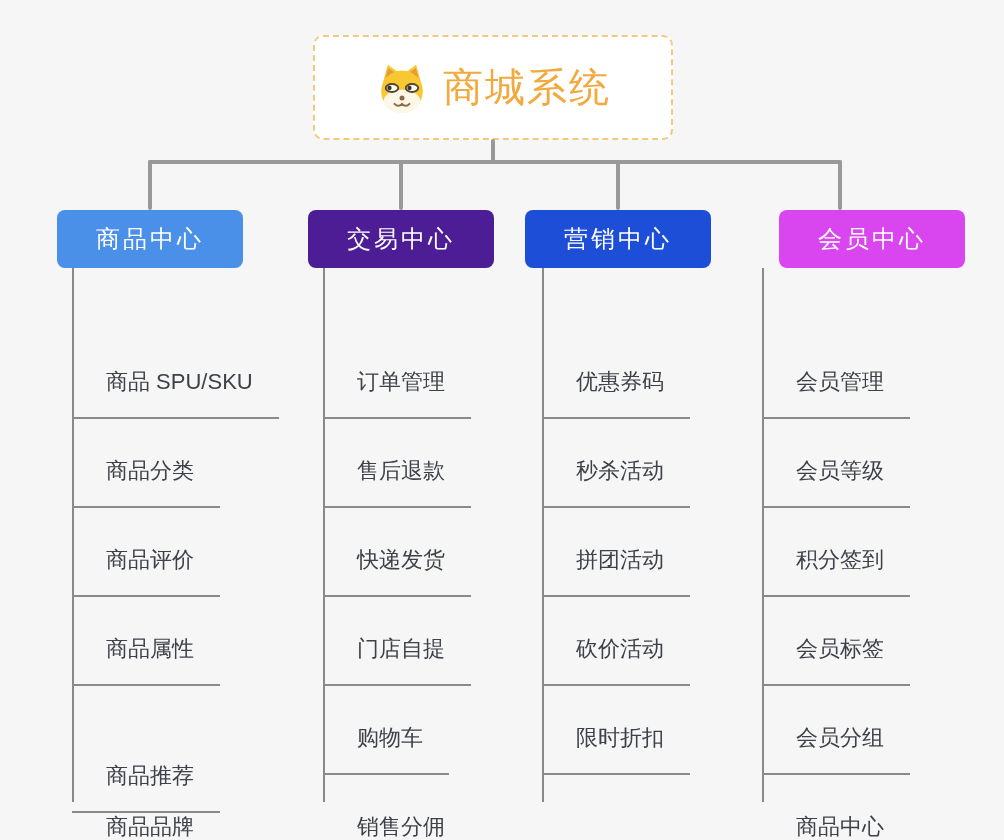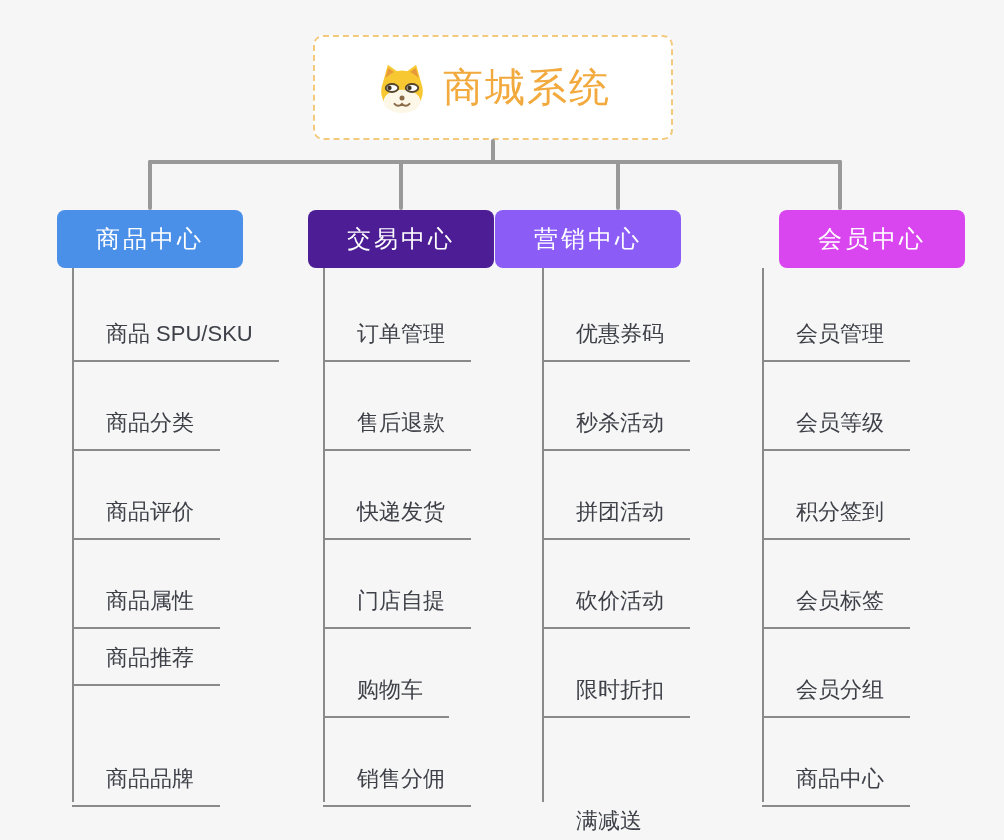--- a/index.html
+++ b/index.html
@@ -47,26 +47,27 @@
     white-space:nowrap;
   }
   
   .trunk{
     position:absolute;width:2px;background:#8a8a8a;
   }
   
   .child-item{
     position:absolute;
     box-sizing:border-box;
-    padding:0 26px 14px 34px;
+    padding:0 26px 23px 34px;
     font-size:22px;
     line-height:25px;
     color:#3f4149;
     border-bottom:2px solid #8a8a8a;
     white-space:nowrap;
+    margin-top:48px;
   }
 </style>
 </head>
 <body>
 
 <div class="canvas">
 
   <div class="root-node">
     <svg class="doge" width="54" height="50" viewBox="0 0 64 60" aria-hidden="true">
       <polygon points="9,24 15,2 30,13" fill="#f8c832"></polygon>
@@ -90,33 +91,33 @@
   <div class="conn h" style="left:148px;top:160px;width:694px;"></div>
 
   <div id="branches">
       <div class="conn v" style="left: 148px; top: 160px; height: 50px;"></div>
       <div class="branch-box" style="left: 57px; background: rgb(75, 144, 232);">商品中心</div>
       <div class="trunk" style="left: 72px; top: 268px; height: 534px;"></div>
       <div class="child-item" style="left: 72px; top: 321px;">商品 SPU/SKU</div>
       <div class="child-item" style="left: 72px; top: 410px;">商品分类</div>
       <div class="child-item" style="left: 72px; top: 499px;">商品评价</div>
       <div class="child-item" style="left: 72px; top: 588px;">商品属性</div>
-      <div class="child-item" style="left: 72px; top: 645px; text-align: center;">商品推荐</div>
+      <div class="child-item" style="left: 72px; top: 715px; text-align: center;">商品推荐</div>
       <div class="child-item" style="left: 72px; top: 766px;">商品品牌</div>
       <div class="conn v" style="left: 399px; top: 160px; height: 50px;"></div>
       <div class="branch-box" style="left: 308px; background: #4c1d95;">交易中心</div>
       <div class="trunk" style="left: 323px; top: 268px; height: 534px;"></div>
       <div class="child-item" style="left: 323px; top: 321px;">订单管理</div>
       <div class="child-item" style="left: 323px; top: 410px;">售后退款</div>
       <div class="child-item" style="left: 323px; top: 499px;">快递发货</div>
       <div class="child-item" style="left: 323px; top: 588px;">门店自提</div>
       <div class="child-item" style="left: 323px; top: 677px;">购物车</div>
       <div class="child-item" style="left: 323px; top: 766px;">销售分佣</div>
       <div class="conn v" style="left: 616px; top: 160px; height: 50px;"></div>
-      <div class="branch-box" style="left: 495px; background: #8b5cf6;">营销中心</div>
+      <div class="branch-box" style="left: 525px; background: #1d4ed8;">营销中心</div>
       <div class="trunk" style="left: 542px; top: 268px; height: 534px;"></div>
       <div class="child-item" style="left: 542px; top: 321px;">优惠券码</div>
       <div class="child-item" style="left: 542px; top: 410px;">秒杀活动</div>
       <div class="child-item" style="left: 542px; top: 499px;">拼团活动</div>
       <div class="child-item" style="left: 542px; top: 588px;">砍价活动</div>
       <div class="child-item" style="left: 542px; top: 677px;">限时折扣</div>
       <div class="child-item" style="left: 542px; top: 808px;">满减送</div>
       <div class="conn v" style="left: 838px; top: 160px; height: 50px;"></div>
       <div class="branch-box" style="left: 747px; background: #d946ef; margin-left: 32px;">会员中心</div>
       <div class="trunk" style="left: 762px; top: 268px; height: 534px;"></div>

